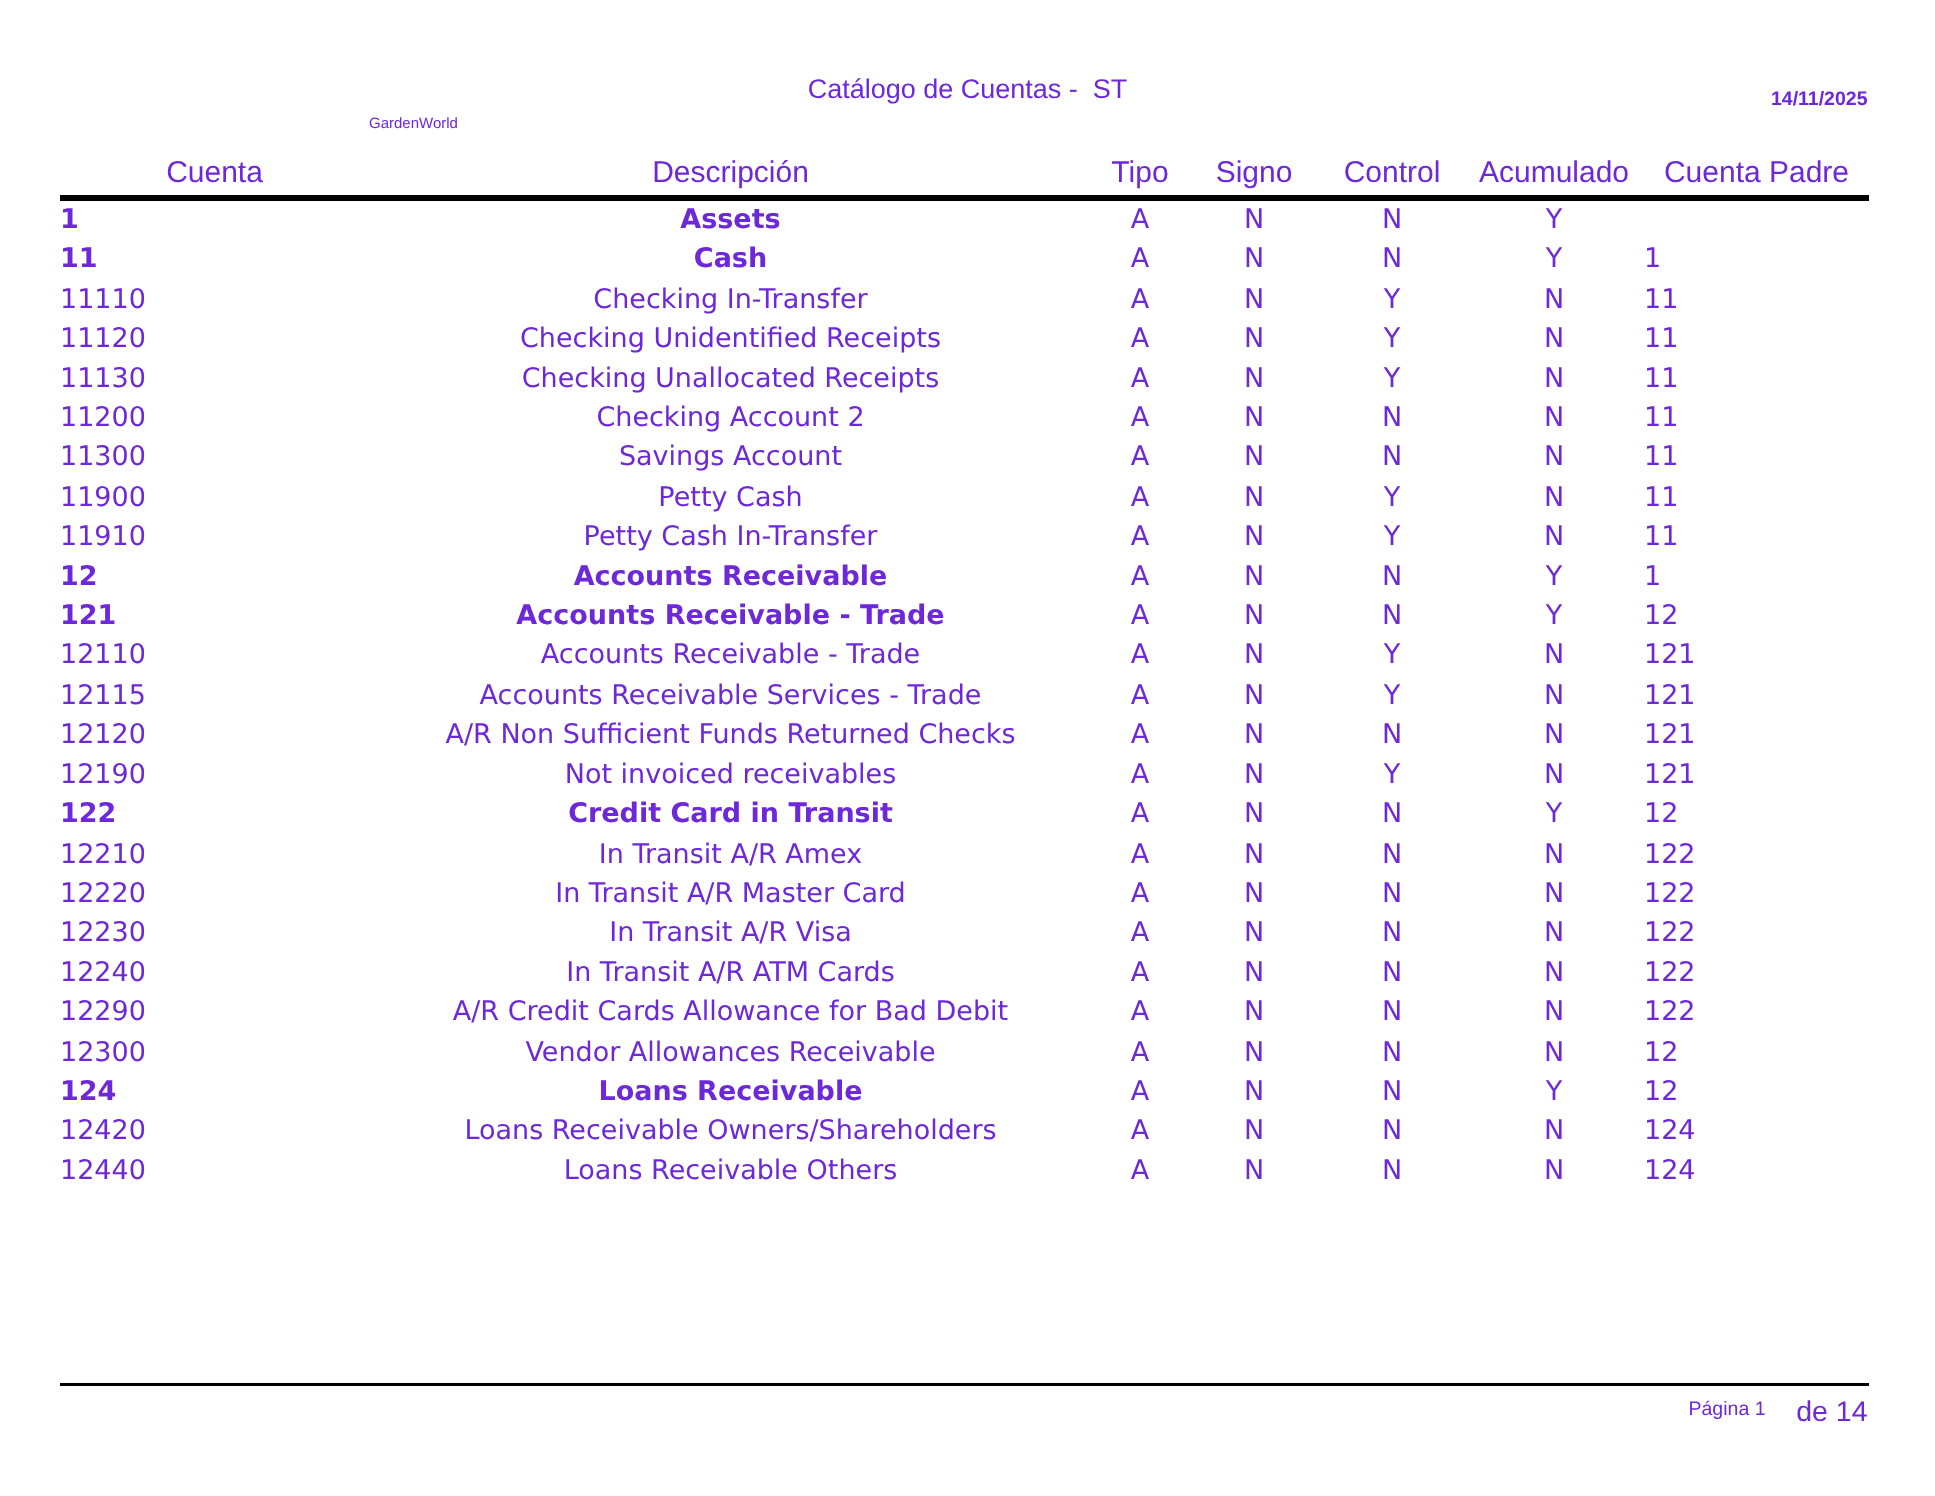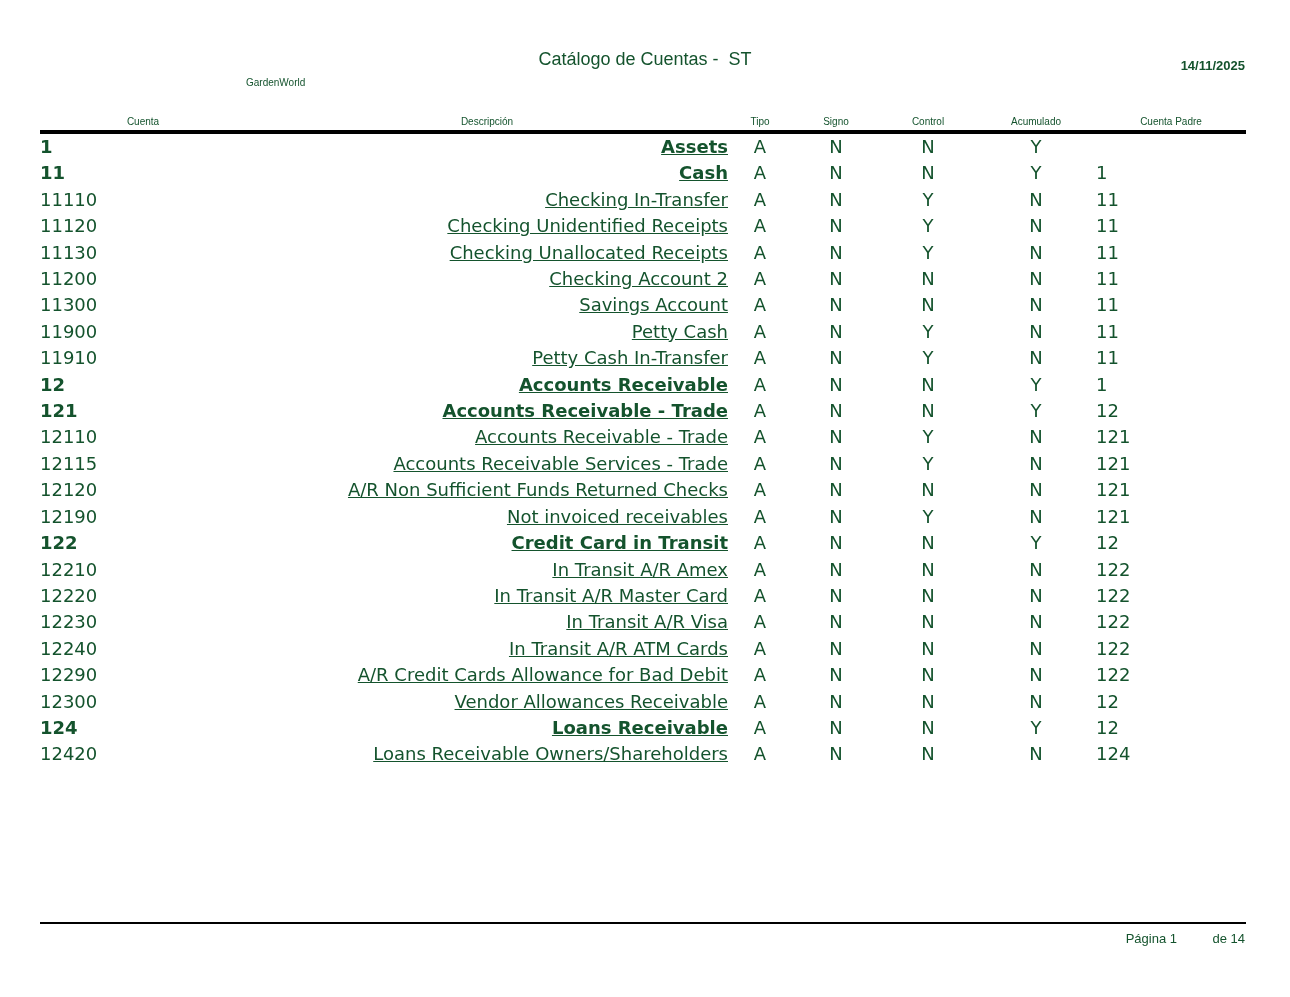--- a/index.html
+++ b/index.html
@@ -1,61 +1,61 @@
 <!DOCTYPE html>
 <html><head>
 <meta charset="utf-8">
 <style>
   html,body{margin:0;padding:0;background:#fff;}
   .page{
     position:relative;
     width:1290px;height:997px;
     background:#ffffff;
-    color:#14532d;
+    color:#6d28d9;
     font-family:"Liberation Sans",sans-serif;
     overflow:hidden;
   }
   .report-title{
     position:absolute;top:49px;left:0;width:100%;
     text-align:center;font-size:18px;white-space:pre;
   }
   .report-date{
     position:absolute;top:58px;right:45px;font-size:13px;font-weight:bold;
   }
   .client-name{
     position:absolute;top:77px;left:246px;font-size:10px;
   }
   table.accounts{
     position:absolute;top:102px;left:40px;width:1206px;
     border-collapse:collapse;table-layout:fixed;
   }
   table.accounts thead tr{border-bottom:4px solid #000;}
   table.accounts th{
-    font-weight:normal;font-size:10px;height:25px;
+    font-weight:normal;font-size:20px;height:25px;
     vertical-align:bottom;padding:0 0 3px 0;text-align:center;
   }
   th.h-cuenta{padding-right:44px;}
   table.accounts td{
     font-family:"DejaVu Sans",sans-serif;
     font-size:18px;height:26.4px;line-height:26.4px;
     padding:0;vertical-align:middle;white-space:nowrap;overflow:visible;
   }
   td.col-cuenta{text-align:left;padding-left:5px;}
-  td.col-descripcion{text-align:right;text-decoration:underline;}
+  td.col-descripcion{text-align:center;}
   td.col-tipo,td.col-signo,td.col-control,td.col-acumulado{text-align:center;}
   td.col-padre{text-align:left;}
   tr.bold td.col-cuenta, tr.bold td.col-descripcion{font-weight:bold;}
   .footer-rule{
     position:absolute;top:922px;left:40px;width:1206px;height:2px;background:#000;
   }
   .page-footer-page{
     position:absolute;top:931px;right:113px;font-size:13px;
   }
   .page-footer-of{
-    position:absolute;top:931px;right:45px;font-size:13px;
+    position:absolute;top:931px;right:45px;font-size:19px;
   }
 </style>
 </head>
 <body>
 
 <div class="page">
 
   <div class="report-title">Catálogo de Cuentas -  ST</div>
   <div class="report-date">14/11/2025</div>
   <div class="client-name">GardenWorld</div>
@@ -291,20 +291,29 @@
         </tr>
         <tr>
           <td class="col-cuenta">12420</td>
           <td class="col-descripcion">Loans Receivable Owners/Shareholders</td>
           <td class="col-tipo">A</td>
           <td class="col-signo">N</td>
           <td class="col-control">N</td>
           <td class="col-acumulado">N</td>
           <td class="col-padre">124</td>
         </tr>
+        <tr>
+          <td class="col-cuenta">12440</td>
+          <td class="col-descripcion">Loans Receivable Others</td>
+          <td class="col-tipo">A</td>
+          <td class="col-signo">N</td>
+          <td class="col-control">N</td>
+          <td class="col-acumulado">N</td>
+          <td class="col-padre">124</td>
+        </tr>
       </tbody>
   </table>
 
   <div class="footer-rule"></div>
   <div class="page-footer-page">Página 1</div>
   <div class="page-footer-of">de 14</div>
 
 </div>
 
 </body></html>

